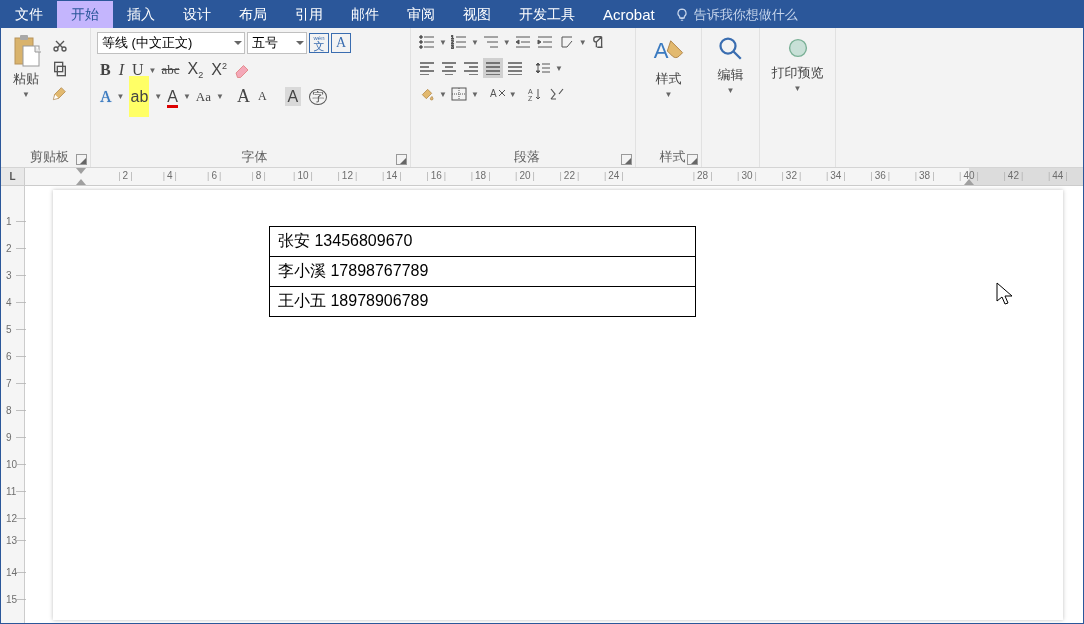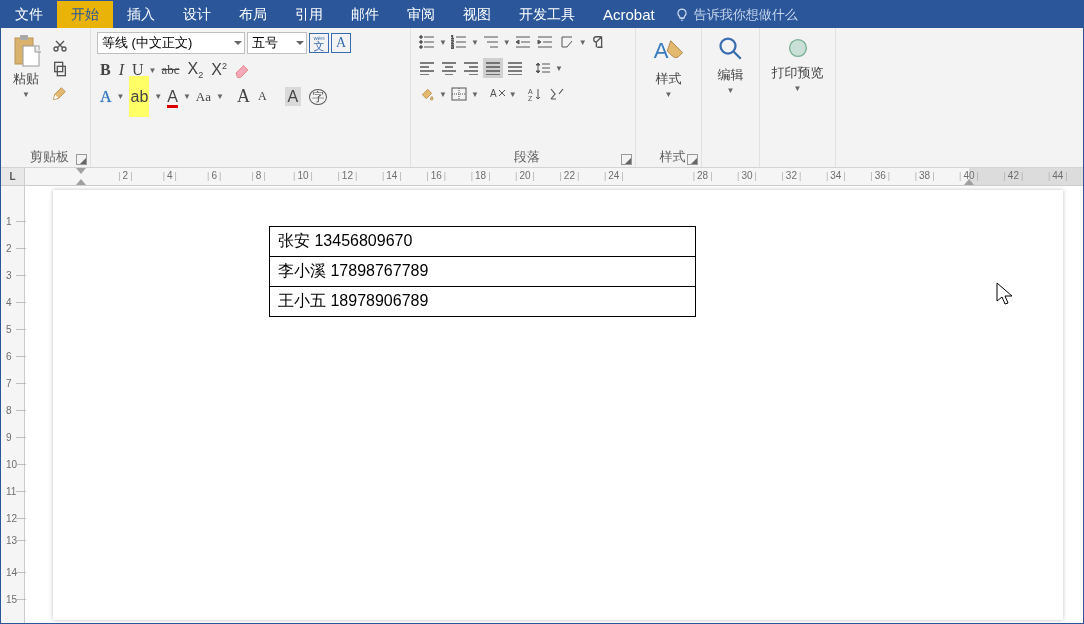--- a/index.html
+++ b/index.html
@@ -1,19 +1,19 @@
 <!DOCTYPE html>
 <html><head>
 <meta charset="utf-8">
 <style>
 * { box-sizing: border-box; margin: 0; padding: 0; font-family: "Microsoft YaHei", sans-serif; }
 body { width: 1084px; height: 624px; overflow: hidden; background: #f0f0f0; border: 1px solid #2b579a; }
 .menubar { background: #2b579a; color: #fff; display: flex; height: 27px; align-items: stretch; }
 .menubar .tab { padding: 4px 14px; font-size: 14px; cursor: pointer; display: flex; align-items: center; }
-.menubar .tab.active { background: #eab308; color: #2b579a; }
+.menubar .tab.active { background: #c4b5fd; color: #2b579a; }
 .menubar .tell { display: flex; align-items: center; gap: 5px; color: #c5d4eb; font-size: 13px; padding-left: 6px; }
 .ribbon { background: #f3f3f3; border-bottom: 1px solid #d4d4d4; display: flex; height: 140px; }
 .group { border-right: 1px solid #e1e1e1; display: flex; flex-direction: column; }
 .group-body { flex: 1; display: flex; padding: 4px 6px; gap: 4px; }
 .group-label { text-align: center; font-size: 13px; color: #5f5f5f; padding: 1px 0; display: flex; align-items: center; justify-content: center; position: relative; height: 20px; margin-left: 8px; }
 .group-label .dl { position: absolute; right: 3px; bottom: 2px; width: 11px; height: 11px; border: 1px solid #999; }
 .group-label .dl::after { content: ''; position: absolute; right: 0; bottom: 0; border: 3px solid transparent; border-right-color: #666; border-bottom-color: #666; }
 .big-btn { display: flex; flex-direction: column; align-items: center; gap: 2px; padding: 2px 4px; font-size: 13px; color: #444; cursor: pointer; }
 .big-btn svg { display: block; }
 .big-btn .dd { font-size: 8px; color: #666; }
@@ -155,20 +155,24 @@
         <span class="txt-btn" style="font-size:13px">Aa</span>
           <span class="dd" style="font-size:8px;color:#666">▼</span>
         <span style="width:6px"></span>
         <span class="txt-btn" style="font-size:18px">A</span>
         <span class="txt-btn" style="font-size:12px">A</span>
         <span style="width:8px"></span>
         <span class="txt-btn"><span style="background:#d9d9d9;padding:1px 3px">A</span></span>
         <span class="txt-btn"><span style="border:1.2px solid #555;border-radius:50%;padding:0 2px;font-size:12px">字</span></span>
       </div>
     </div>
+    <div class="group-label">
+        <span>字体</span>
+        <span class="dl"></span>
+      </div>
   </div>
 
   <div class="group" style="width:225px">
     <div class="group-body" style="flex-direction:column;gap:6px">
       <div class="row">
         <div class="sml">
             <svg width="16" height="14" viewBox="0 0 16 14" stroke="#555">
               <circle cx="2" cy="2" r="1.3" fill="#555"></circle>
               <line x1="5" y1="2" x2="15" y2="2"></line>
               <circle cx="2" cy="7" r="1.3" fill="#555"></circle>

